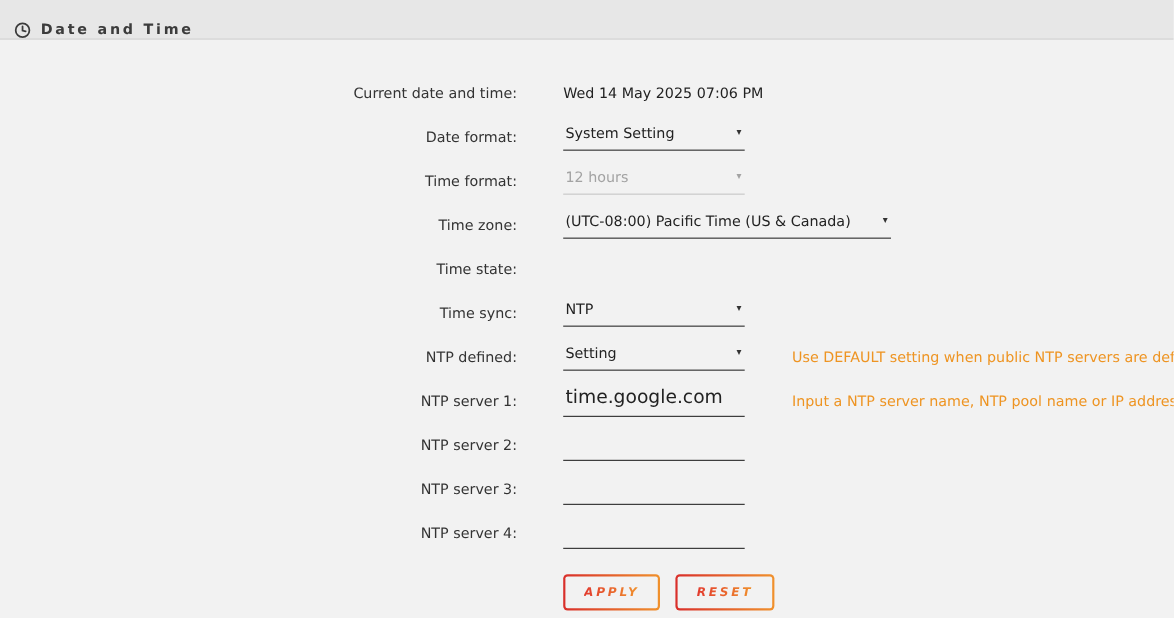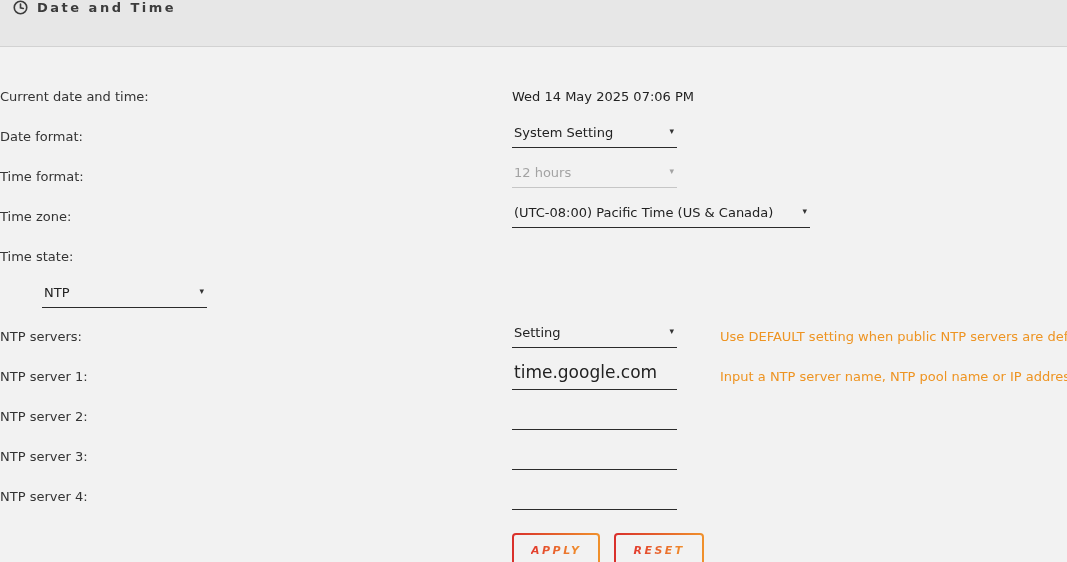--- a/index.html
+++ b/index.html
@@ -5,53 +5,54 @@
   * { margin: 0; padding: 0; box-sizing: border-box; }
   html, body {
     width: 1067px; height: 562px;
     background: #f2f2f2;
     font-family: "DejaVu Sans", "Liberation Sans", sans-serif;
     font-size: 13px;
     color: #2b2b2b;
     overflow: hidden;
   }
   .header {
-    height: 47px;
+    height: 36px;
     background: #e7e7e7;
     border-bottom: 1px solid #d2d2d2;
     display: flex;
-    align-items: flex-start;
+    align-items: flex-end;
     padding-left: 13px;
   }
   .header .clock-icon { display: inline-flex; margin-right: 9px; }
   .header .title {
     font-size: 13px;
     font-weight: 600;
     letter-spacing: 2.5px;
     color: #3c3c3c;
   }
   .form { padding-top: 29px; }
   .row {
     display: flex;
     align-items: center;
     height: 40px;
   }
   .label {
     width: 470px;
+    text-align: right;
     color: #333;
     flex: 0 0 470px;
   }
   .field { margin-left: 42px; display: flex; align-items: center; }
   .static-value { color: #222; }
   .select-box {
     width: 165px;
     border-bottom: 1px solid #2b2b2b;
     display: flex;
     justify-content: space-between;
-    align-items: flex-start;
+    align-items: center;
     padding: 0 3px 7px 2px;
     cursor: pointer;
   }
   .select-box.wide { width: 298px; }
   .select-box .sel-value { color: #222; white-space: nowrap; }
   .select-box .arrow { font-size: 9px; color: #333; line-height: 13px; }
   .select-box.disabled { border-bottom-color: #c6c6c6; cursor: default; gap: 24px; }
   .select-box.disabled .sel-value { color: #a3a3a3; }
   .select-box.disabled .arrow { color: #a3a3a3; }
   input.text-field {
@@ -149,30 +150,31 @@
         <span class="arrow">▾</span>
       </div>
     </div>
   </div>
 
   <div class="row">
     <div class="label">Time state:</div>
   </div>
 
   <div class="row">
+    <div class="label">Time sync:</div>
     <div class="field">
       <div class="select-box">
         <span class="sel-value">NTP</span>
         <span class="arrow">▾</span>
       </div>
     </div>
   </div>
 
   <div class="row">
-    <div class="label">NTP servers:</div>
+    <div class="label">NTP defined:</div>
     <div class="field">
       <div class="select-box">
         <span class="sel-value">Setting</span>
         <span class="arrow">▾</span>
       </div>
       <span class="hint">Use DEFAULT setting when public NTP servers are defined</span>
     </div>
   </div>
 
   <div class="row">

